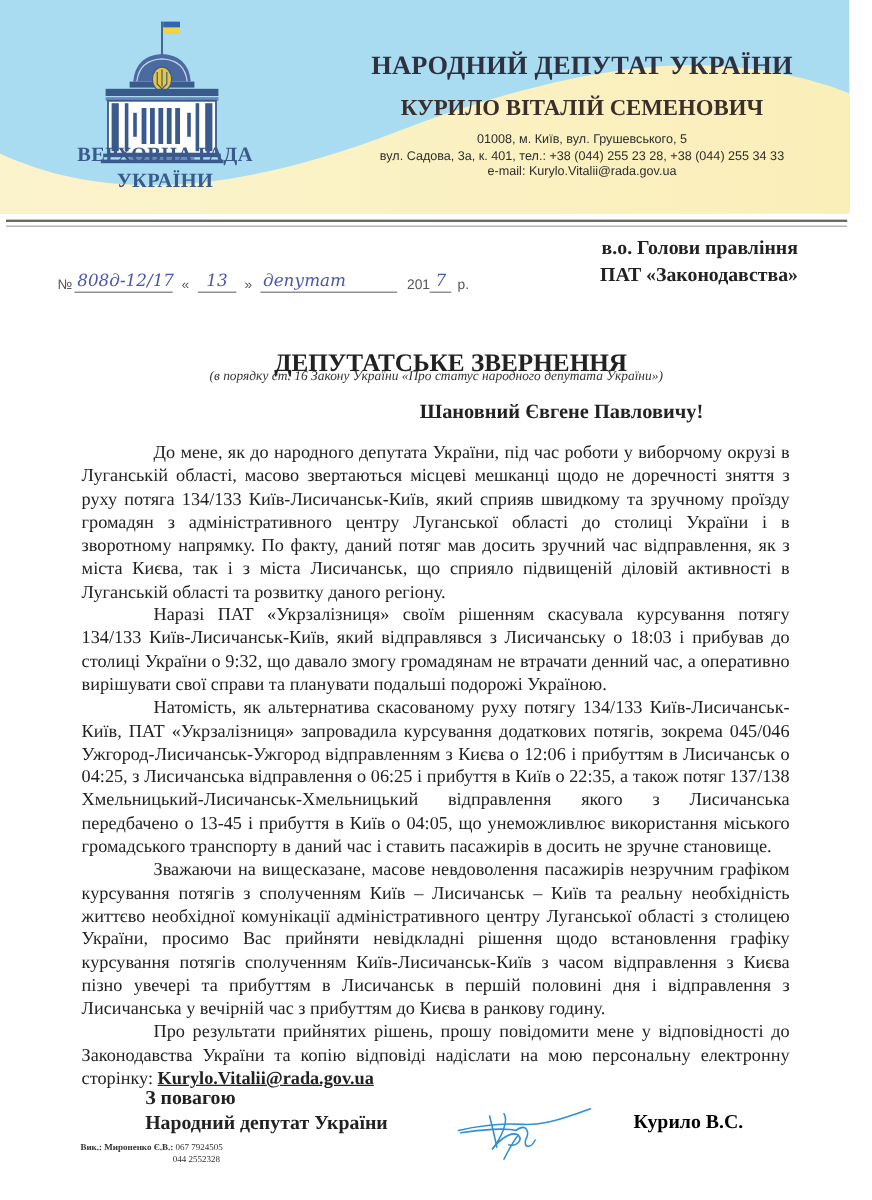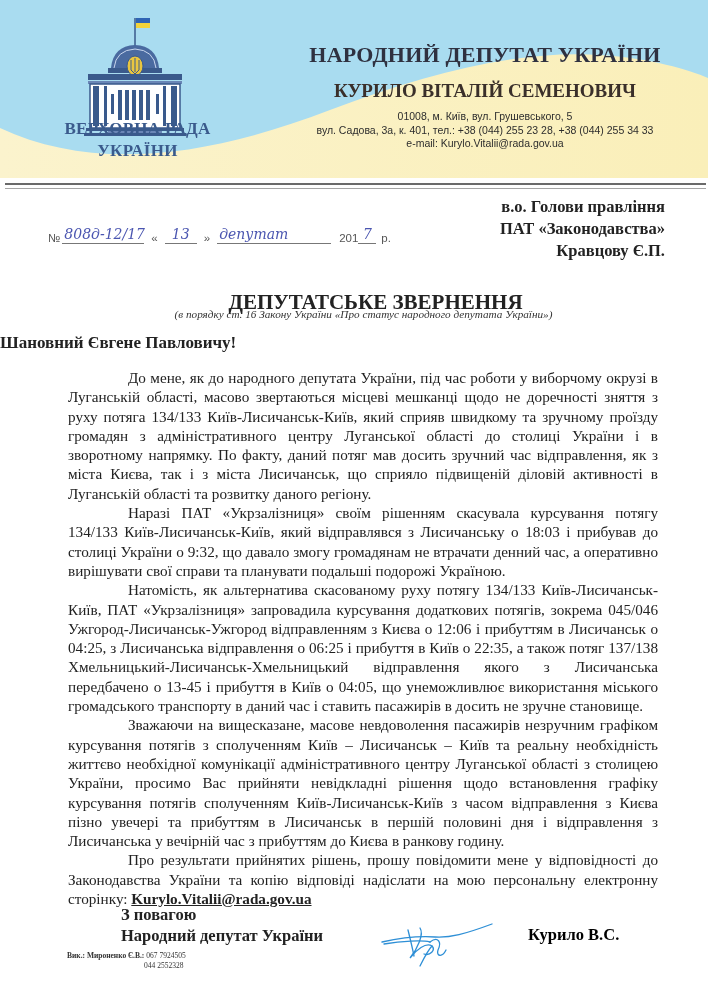--- a/index.html
+++ b/index.html
@@ -59,21 +59,21 @@
     
     .doc-title {
       position: absolute; left: 12px; width: 727px; top: 290px; text-align: center;
       font-weight: bold; font-size: 21px; color: #222;
     }
     .doc-subtitle {
       position: absolute; left: 0; width: 727px; top: 308px; text-align: center;
       font-style: italic; font-size: 11.2px; color: #333;
     }
     .salutation {
-      position: absolute; left: 0; width: 586px; top: 333px; text-align: left;
+      position: absolute; left: 0; width: 586px; top: 333px; text-align: right;
       font-weight: bold; font-size: 17px; color: #222;
     }
 
     
     .body-text {
       position: absolute; left: 68px; top: 368px; width: 590px;
       font-size: 15.2px; line-height: 19.3px; text-align: justify; color: #222;
     }
     .body-text p { margin: 0; text-indent: 60px; }
     .body-text a { color: #222; font-weight: bold; text-decoration: underline; }
@@ -172,21 +172,20 @@
   <span class="sep">»</span>
   <span class="hw" style="width:110px;text-align:left">депутат</span>
   <span style="margin-left:6px">201</span>
   <span class="hw" style="width:14px;margin:0">7</span>
   <span style="margin-left:5px">р.</span>
 </div>
 
 <div class="addressee">
   <div>в.о. Голови правління</div>
   <div>ПАТ «Законодавства»</div>
-  <div>Кравцову Є.П.</div>
 </div>
 
 <div class="doc-title">ДЕПУТАТСЬКЕ ЗВЕРНЕННЯ</div>
 <div class="doc-subtitle">(в порядку ст. 16 Закону України «Про статус народного депутата України»)</div>
 <div class="salutation">Шановний Євгене Павловичу!</div>
 
 <div class="body-text">
   <p>До мене, як до народного депутата України, під час роботи у виборчому окрузі в Луганській області, масово звертаються місцеві мешканці щодо не доречності зняття з руху потяга 134/133 Київ-Лисичанськ-Київ, який сприяв швидкому та зручному проїзду громадян з адміністративного центру Луганської області до столиці України і в зворотному напрямку. По факту, даний потяг мав досить зручний час відправлення, як з міста Києва, так і з міста Лисичанськ, що сприяло підвищеній діловій активності в Луганській області та розвитку даного регіону.</p>
   <p>Наразі ПАТ «Укрзалізниця» своїм рішенням скасувала курсування потягу 134/133 Київ-Лисичанськ-Київ, який відправлявся з Лисичанську о 18:03 і прибував до столиці України о 9:32, що давало змогу громадянам не втрачати денний час, а оперативно вирішувати свої справи та планувати подальші подорожі Україною.</p>
   <p>Натомість, як альтернатива скасованому руху потягу 134/133 Київ-Лисичанськ-Київ, ПАТ «Укрзалізниця» запровадила курсування додаткових потягів, зокрема 045/046 Ужгород-Лисичанськ-Ужгород відправленням з Києва о 12:06 і прибуттям в Лисичанськ о 04:25, з Лисичанська відправлення о 06:25 і прибуття в Київ о 22:35, а також потяг 137/138 Хмельницький-Лисичанськ-Хмельницький відправлення якого з Лисичанська передбачено о 13-45 і прибуття в Київ о 04:05, що унеможливлює використання міського громадського транспорту в даний час і ставить пасажирів в досить не зручне становище.</p>

